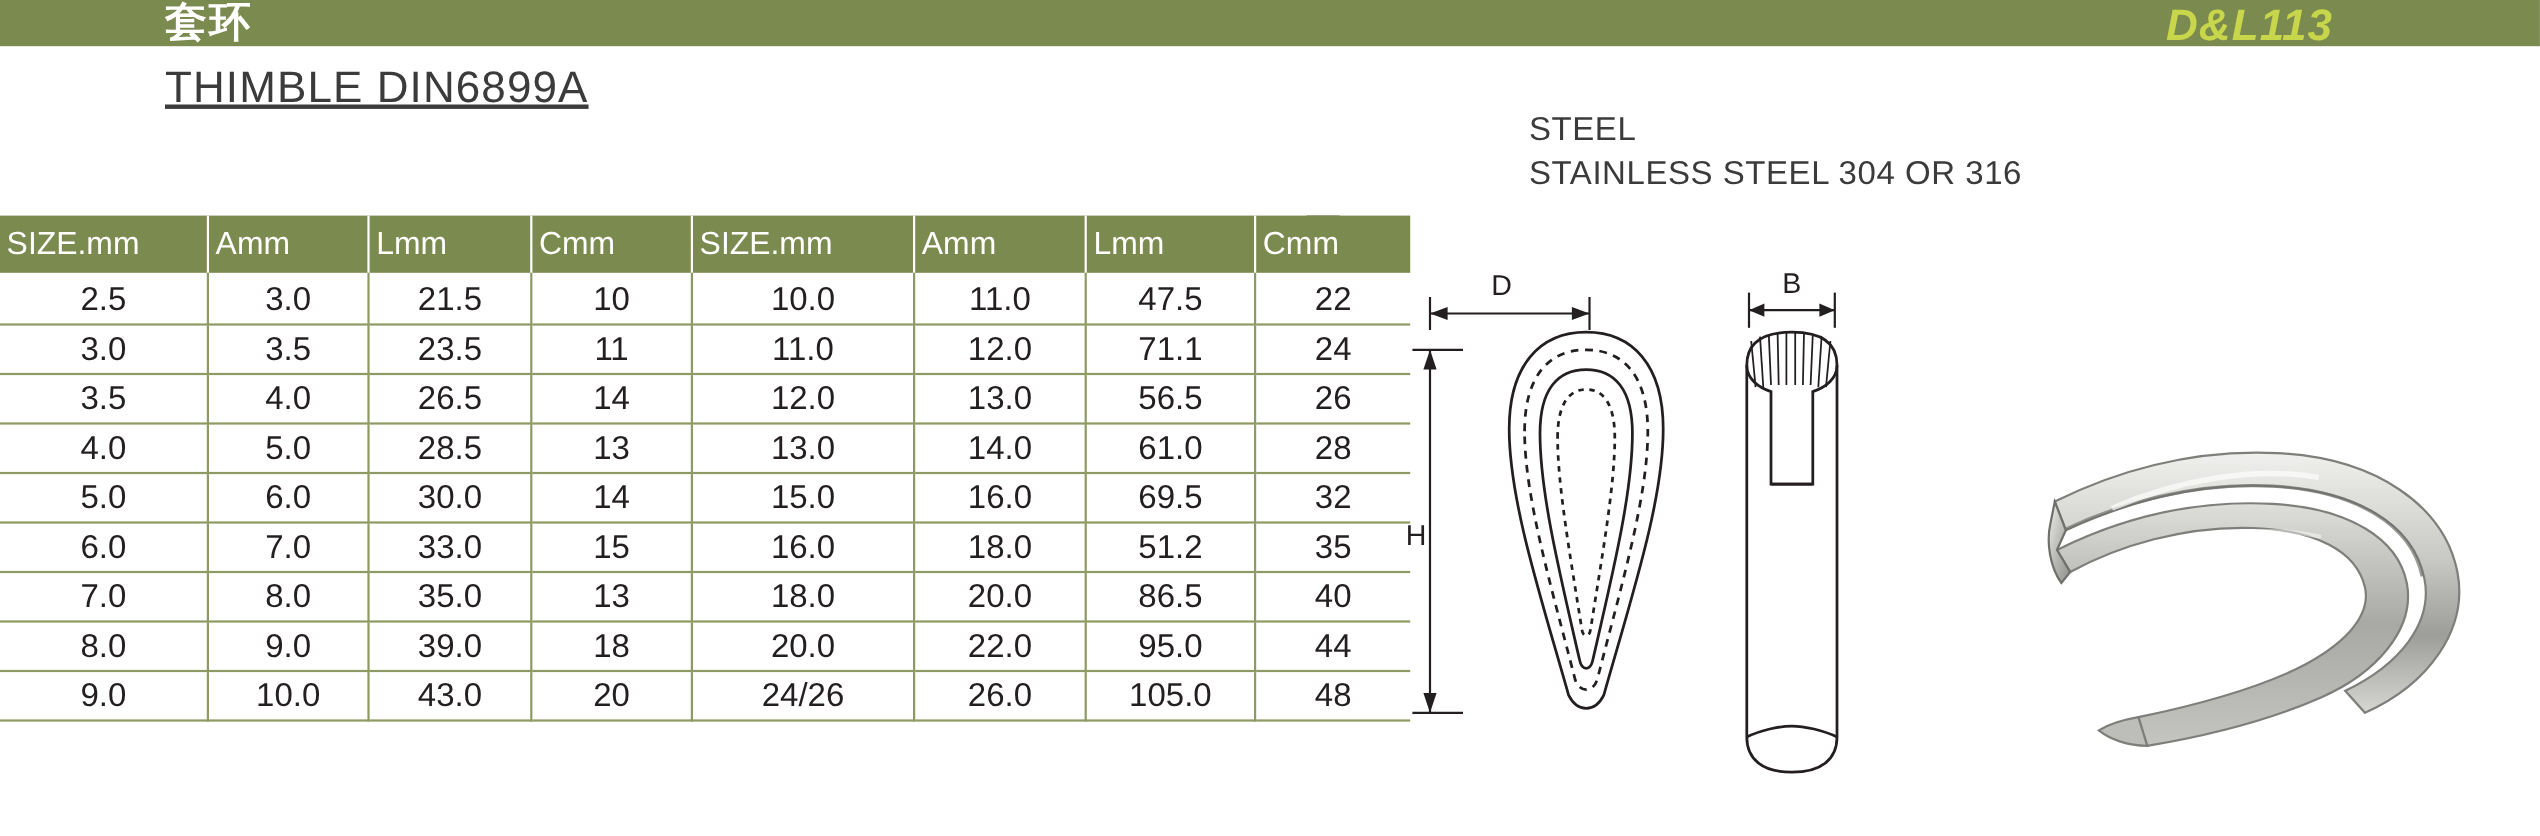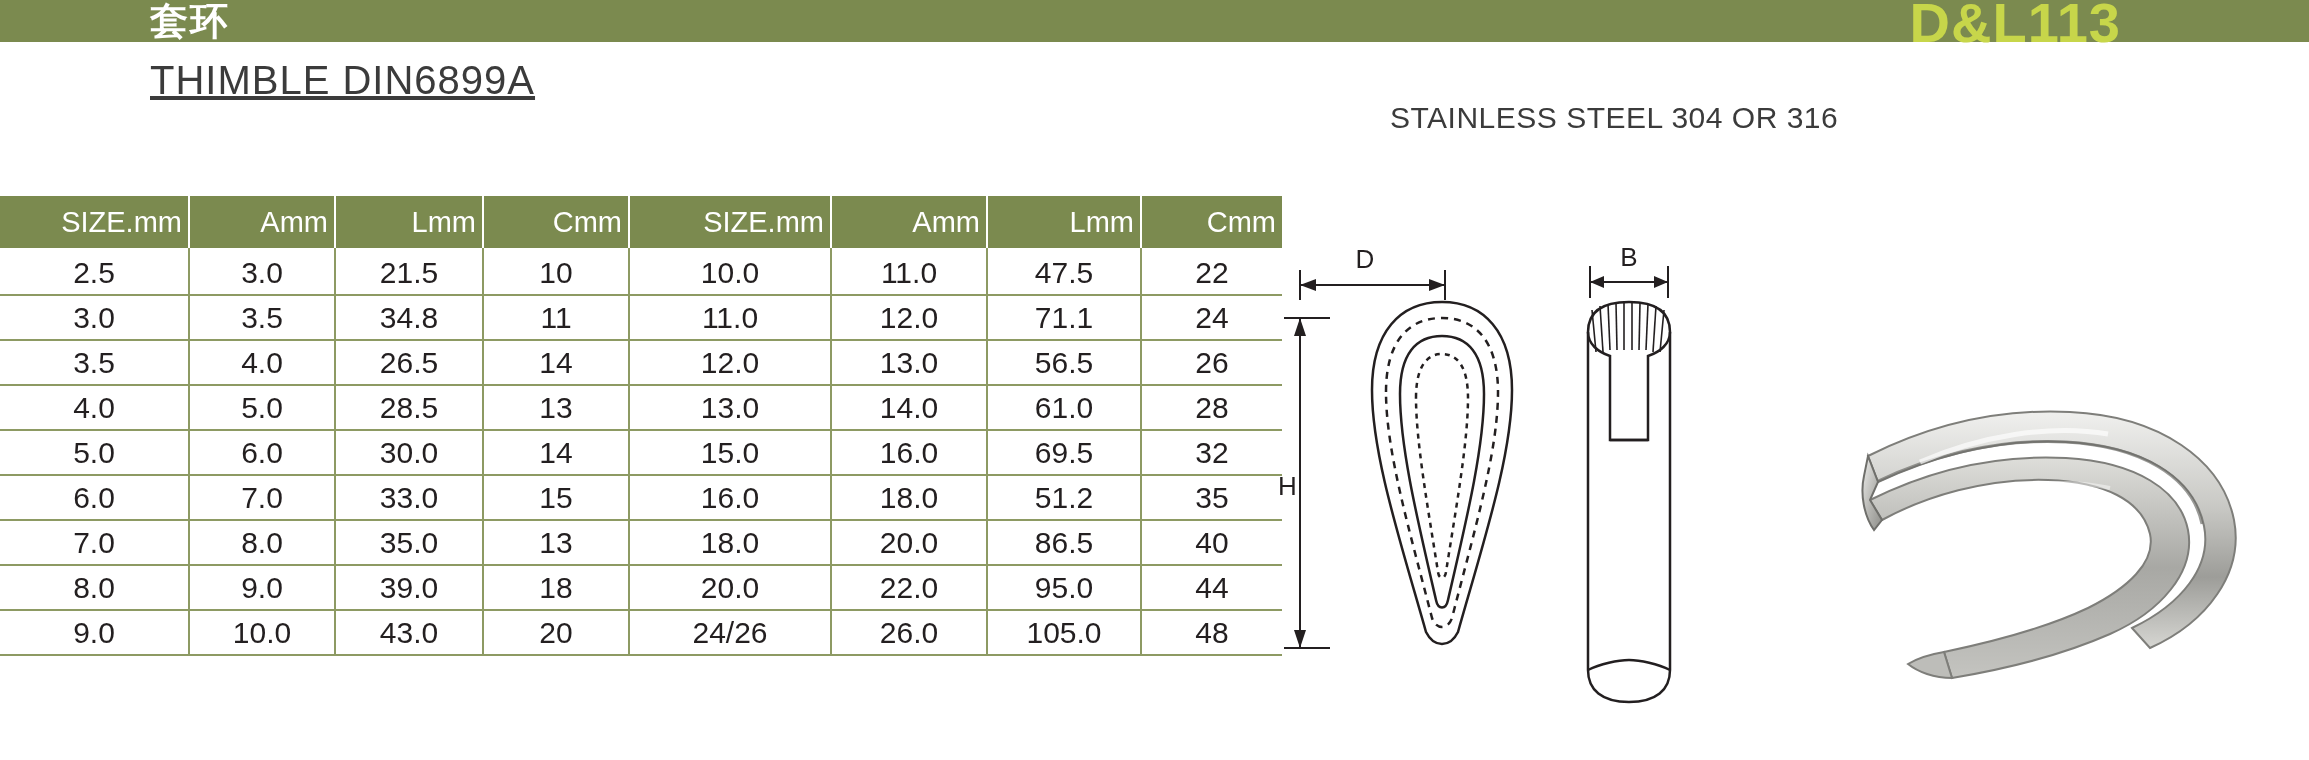--- a/index.html
+++ b/index.html
@@ -39,25 +39,26 @@
     font-size: 38px;
     font-weight: bold;
     color: #ffffff;
     letter-spacing: 2px;
     line-height: 46px;
   }
   .header-code {
     position: absolute;
     top: 0px;
     right: 6px;
-    font-size: 56px;
+    font-size: 40px;
     font-weight: bold;
     color: #c7d64a;
     line-height: 46px;
     letter-spacing: 1px;
+    font-style: italic;
   }
 
   
   .product-title {
     position: absolute;
     top: 58px;
     left: 150px;
     font-size: 40px;
     color: #3b3b3b;
     letter-spacing: 1px;
@@ -87,21 +88,21 @@
     font-size: 30px;
   }
   table.spec thead th {
     background: #7b8a4f;
     color: #ffffff;
     font-weight: normal;
     font-size: 29px;
     height: 52px;
     padding: 0 6px;
     border-right: 2px solid #ffffff;
-    text-align: right;
+    text-align: left;
     vertical-align: middle;
   }
   table.spec thead th:last-child {
     border-right: none;
   }
   table.spec tbody td {
     height: 43px;
     text-align: center;
     vertical-align: middle;
     border-bottom: 2px solid #8d9a63;
@@ -164,20 +165,21 @@
 
 <div class="header-bar">
   <div class="header-green"></div>
   <div class="header-chinese">套环</div>
   <div class="header-code">D&amp;L113</div>
 </div>
 
 <div class="product-title">THIMBLE DIN6899A</div>
 
 <div class="materials">
+  <div>STEEL</div>
   <div>STAINLESS STEEL 304 OR 316</div>
 </div>
 
 <div class="header-tail"></div>
 <div class="spec-table-wrap">
   <table class="spec">
     <thead>
       <tr>
         <th class="c0">SIZE.mm</th>
         <th class="c1">Amm</th>
@@ -196,21 +198,21 @@
         <td class="c2">21.5</td>
         <td class="c3">10</td>
         <td class="c4">10.0</td>
         <td class="c5">11.0</td>
         <td class="c6">47.5</td>
         <td class="c7">22</td>
       </tr>
       <tr>
         <td class="c0">3.0</td>
         <td class="c1">3.5</td>
-        <td class="c2">34.8</td>
+        <td class="c2">23.5</td>
         <td class="c3">11</td>
         <td class="c4">11.0</td>
         <td class="c5">12.0</td>
         <td class="c6">71.1</td>
         <td class="c7">24</td>
       </tr>
       <tr>
         <td class="c0">3.5</td>
         <td class="c1">4.0</td>
         <td class="c2">26.5</td>

